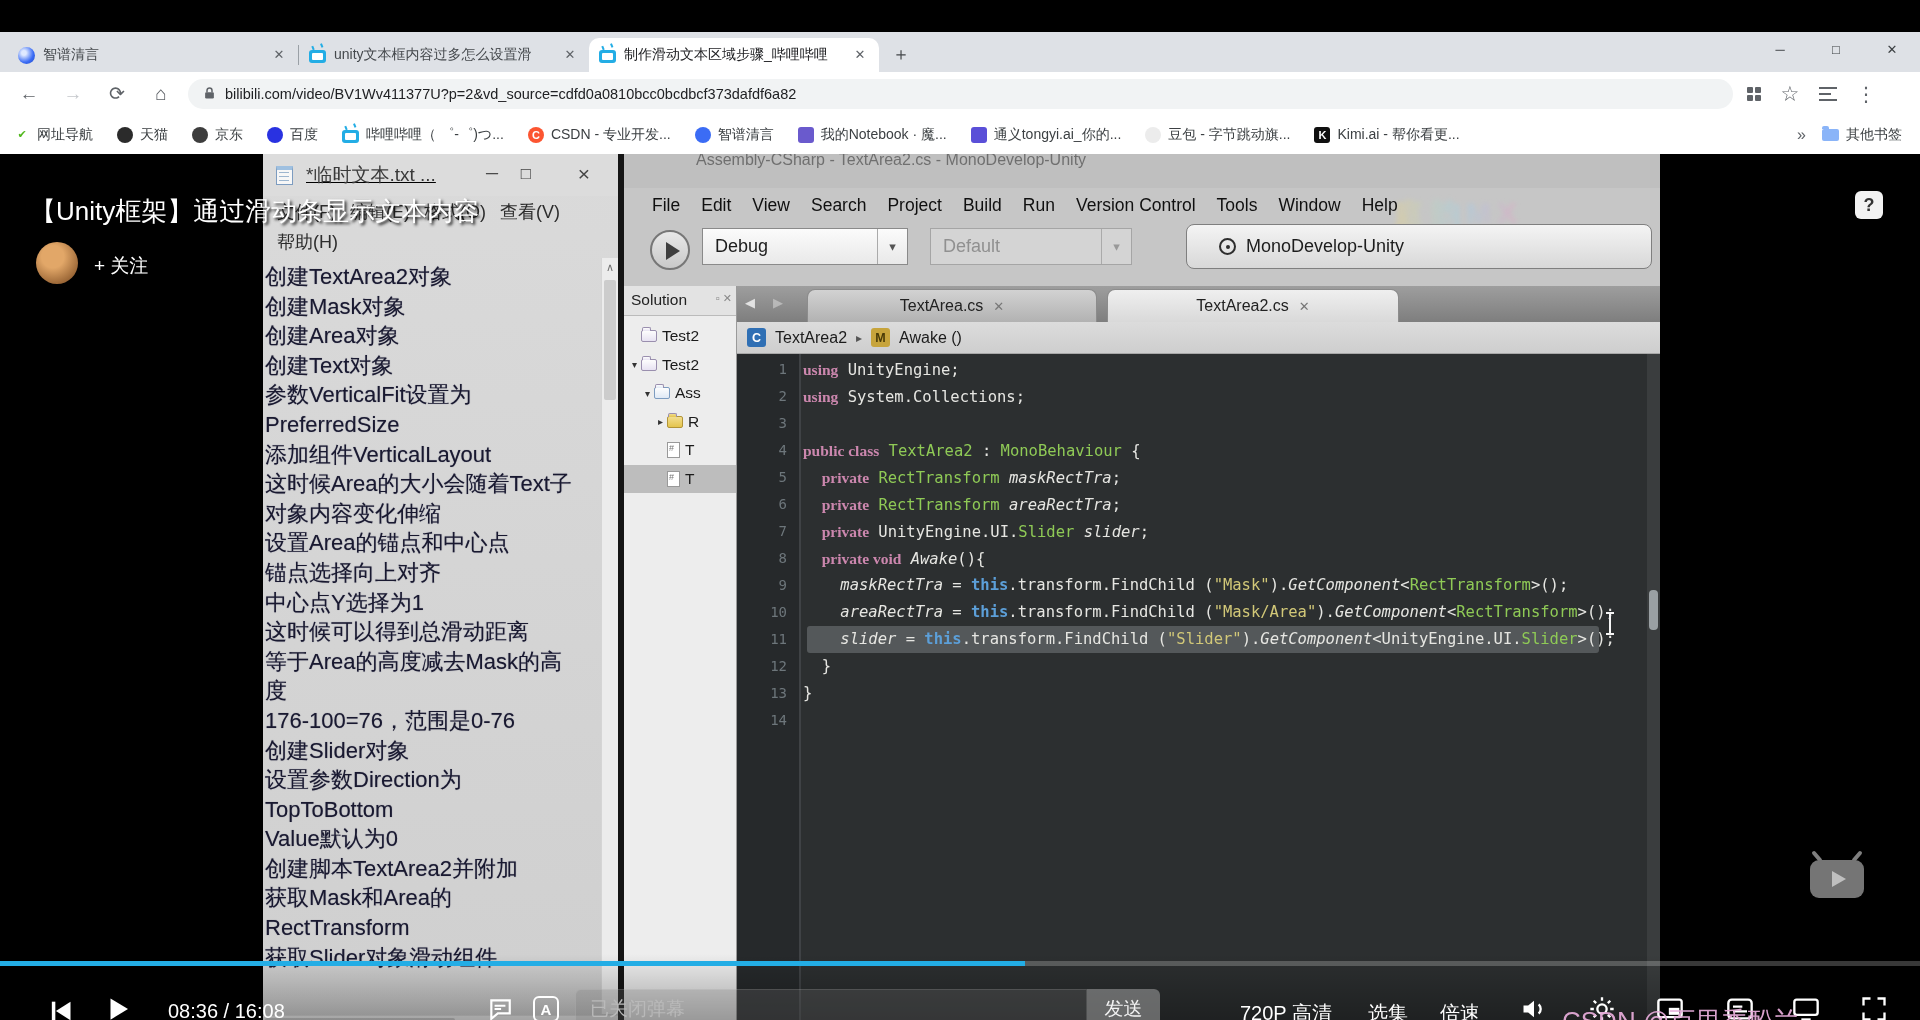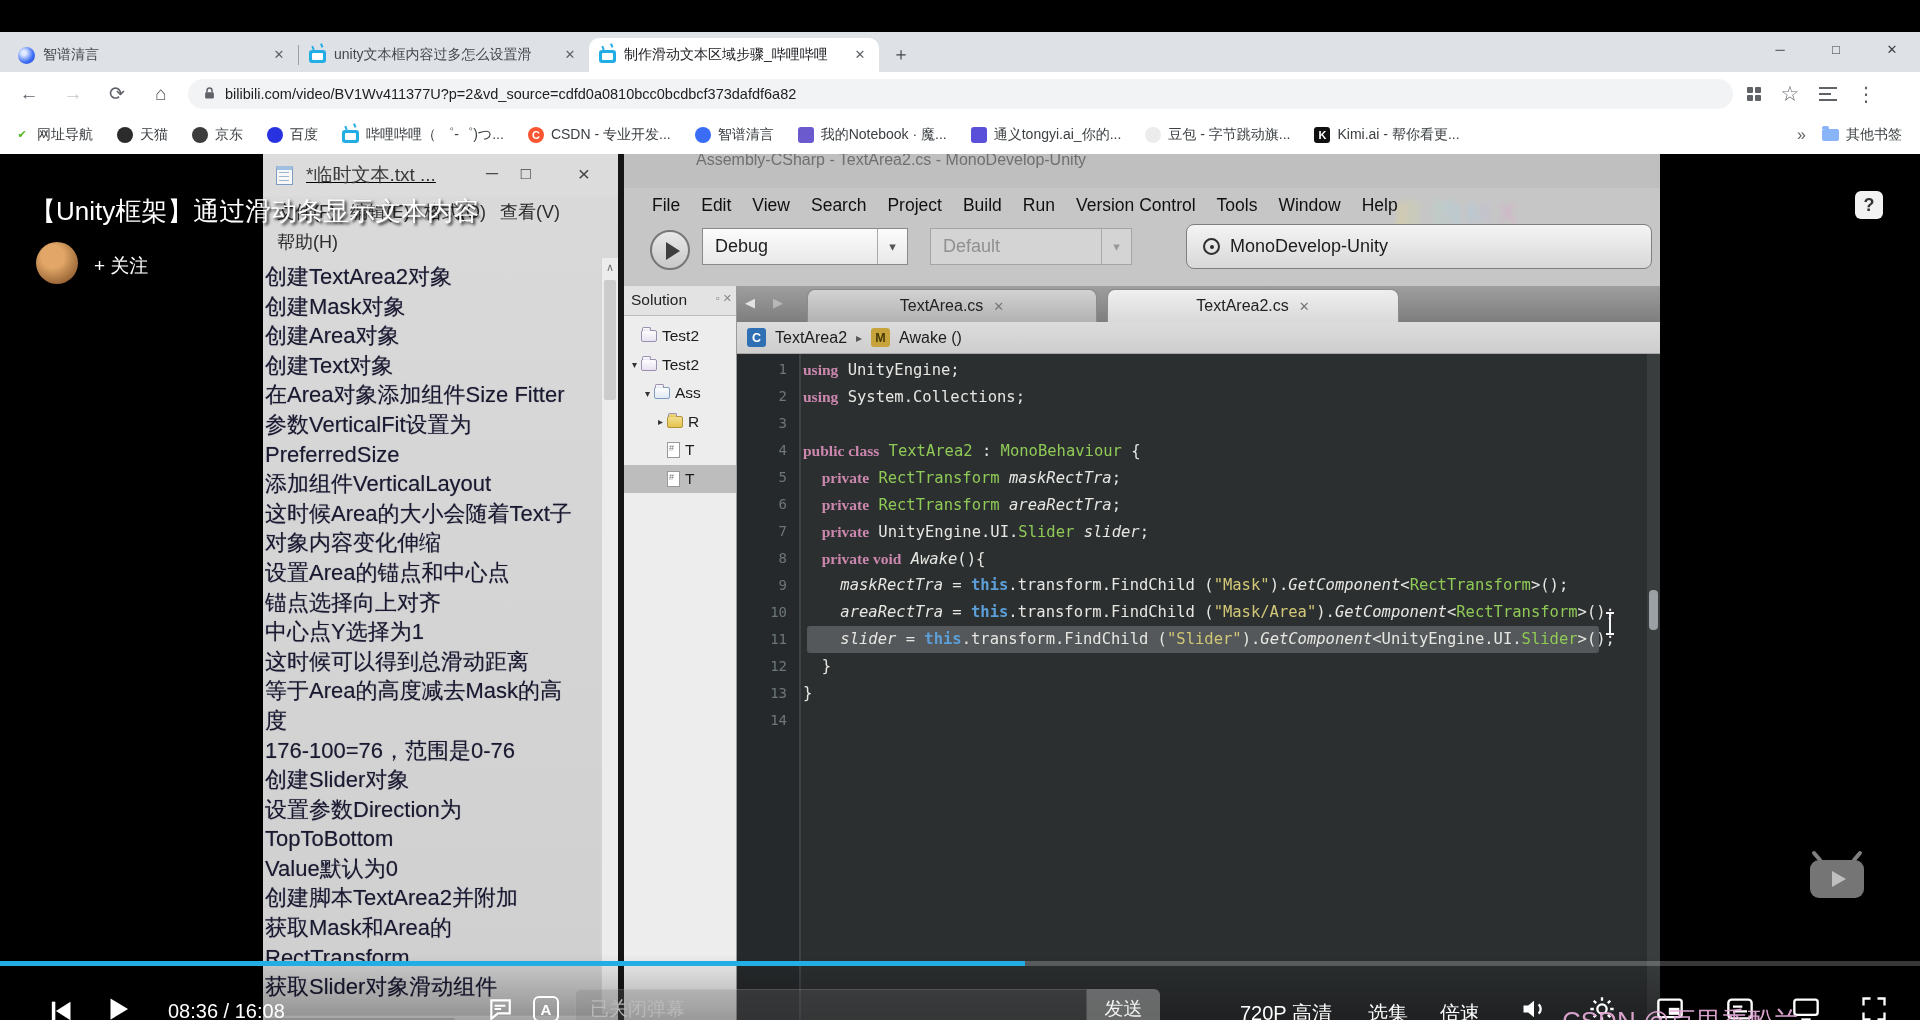--- a/index.html
+++ b/index.html
@@ -78,21 +78,21 @@
      background:linear-gradient(90deg,#e8d28a,#9fd3e8,#e8a0c0); -webkit-background-clip:text; background-clip:text; color:transparent;
      filter:blur(2.5px); opacity:.55; transform:rotate(-1deg); }
   .ide-menubar { position:absolute; left:28px; top:36px; height:30px; display:flex; gap:21px; align-items:center; font-size:17.5px; color:#101010; }
   .ide-toolbar { position:absolute; left:0; top:66px; width:100%; height:66px; }
   .runbtn { position:absolute; left:26px; top:10px; width:40px; height:40px; border-radius:50%; border:2px solid #777; background:linear-gradient(#e8e8e8,#c9c9c9); }
   .runbtn::after { content:""; position:absolute; left:14px; top:10px; border-left:14px solid #3f3f3f; border-top:9px solid transparent; border-bottom:9px solid transparent; }
   .combo { position:absolute; top:8px; height:37px; border:1px solid #8a8a8a; background:linear-gradient(#fbfbfb,#e9e9e9); font-size:18px; color:#1d1d1d; display:flex; align-items:center; padding-left:12px; }
   .combo .carr { position:absolute; right:0; top:0; width:30px; height:100%; border-left:1px solid #aaa; display:flex; align-items:center; justify-content:center; color:#555; font-size:13px; }
   .combo.disabled { background:#d4d4d4; color:#909090; border-color:#a5a5a5; }
   .combo.disabled .carr { color:#999; }
-  .monobtn { position:absolute; left:562px; top:4px; width:466px; height:45px; border:1px solid #7f7f7f; border-radius:8px; background:linear-gradient(#f4f4f4,#d8d8d8); display:flex; align-items:center; gap:10px; padding-left:16px; font-size:18px; color:#1d1d1d; }
+  .monobtn { position:absolute; left:562px; top:4px; width:466px; height:45px; border:1px solid #7f7f7f; border-radius:8px; background:linear-gradient(#f4f4f4,#d8d8d8); display:flex; align-items:center; gap:10px; padding-left:32px; font-size:18px; color:#1d1d1d; }
   .target-ic { width:17px; height:17px; border:2px solid #2e2e2e; border-radius:50%; position:relative; }
   .target-ic::after { content:""; position:absolute; left:4.5px; top:4.5px; width:4px; height:4px; border-radius:50%; background:#2e2e2e; }
 
   .solution { position:absolute; left:0; top:132px; width:113px; bottom:0; background:#ededed; border-right:1px solid #9a9a9a; }
   .sol-head { position:absolute; left:0; top:0; width:100%; height:30px; background:#e3e3e3; border-bottom:1px solid #bbb; font-size:15.5px; color:#222; }
   .sol-head .t { position:absolute; left:7px; top:5px; }
   .sol-head .ics { position:absolute; right:4px; top:6px; color:#888; font-size:11px; }
   .sol-rows { position:absolute; left:0; top:36px; width:100%; }
   .srow { height:28.5px; display:flex; align-items:center; font-size:15.5px; color:#1b1b1b; white-space:nowrap; overflow:hidden; }
   .srow.selected { background:#bdbdbd; }
@@ -291,21 +291,20 @@
             <span>查看(V)</span>
           </div>
         <div class="np-menus2" id="np-menus2">
             <span>帮助(H)</span>
           </div>
         <div class="np-text" id="np-text">
             <div class="np-line">创建TextArea2对象</div>
             <div class="np-line">创建Mask对象</div>
             <div class="np-line">创建Area对象</div>
             <div class="np-line">创建Text对象</div>
-            <div class="np-line">在Area对象添加组件Size Fitter</div>
             <div class="np-line">参数VerticalFit设置为</div>
             <div class="np-line">PreferredSize</div>
             <div class="np-line">添加组件VerticalLayout</div>
             <div class="np-line">这时候Area的大小会随着Text子</div>
             <div class="np-line">对象内容变化伸缩</div>
             <div class="np-line">设置Area的锚点和中心点</div>
             <div class="np-line">锚点选择向上对齐</div>
             <div class="np-line">中心点Y选择为1</div>
             <div class="np-line">这时候可以得到总滑动距离</div>
             <div class="np-line">等于Area的高度减去Mask的高</div>

